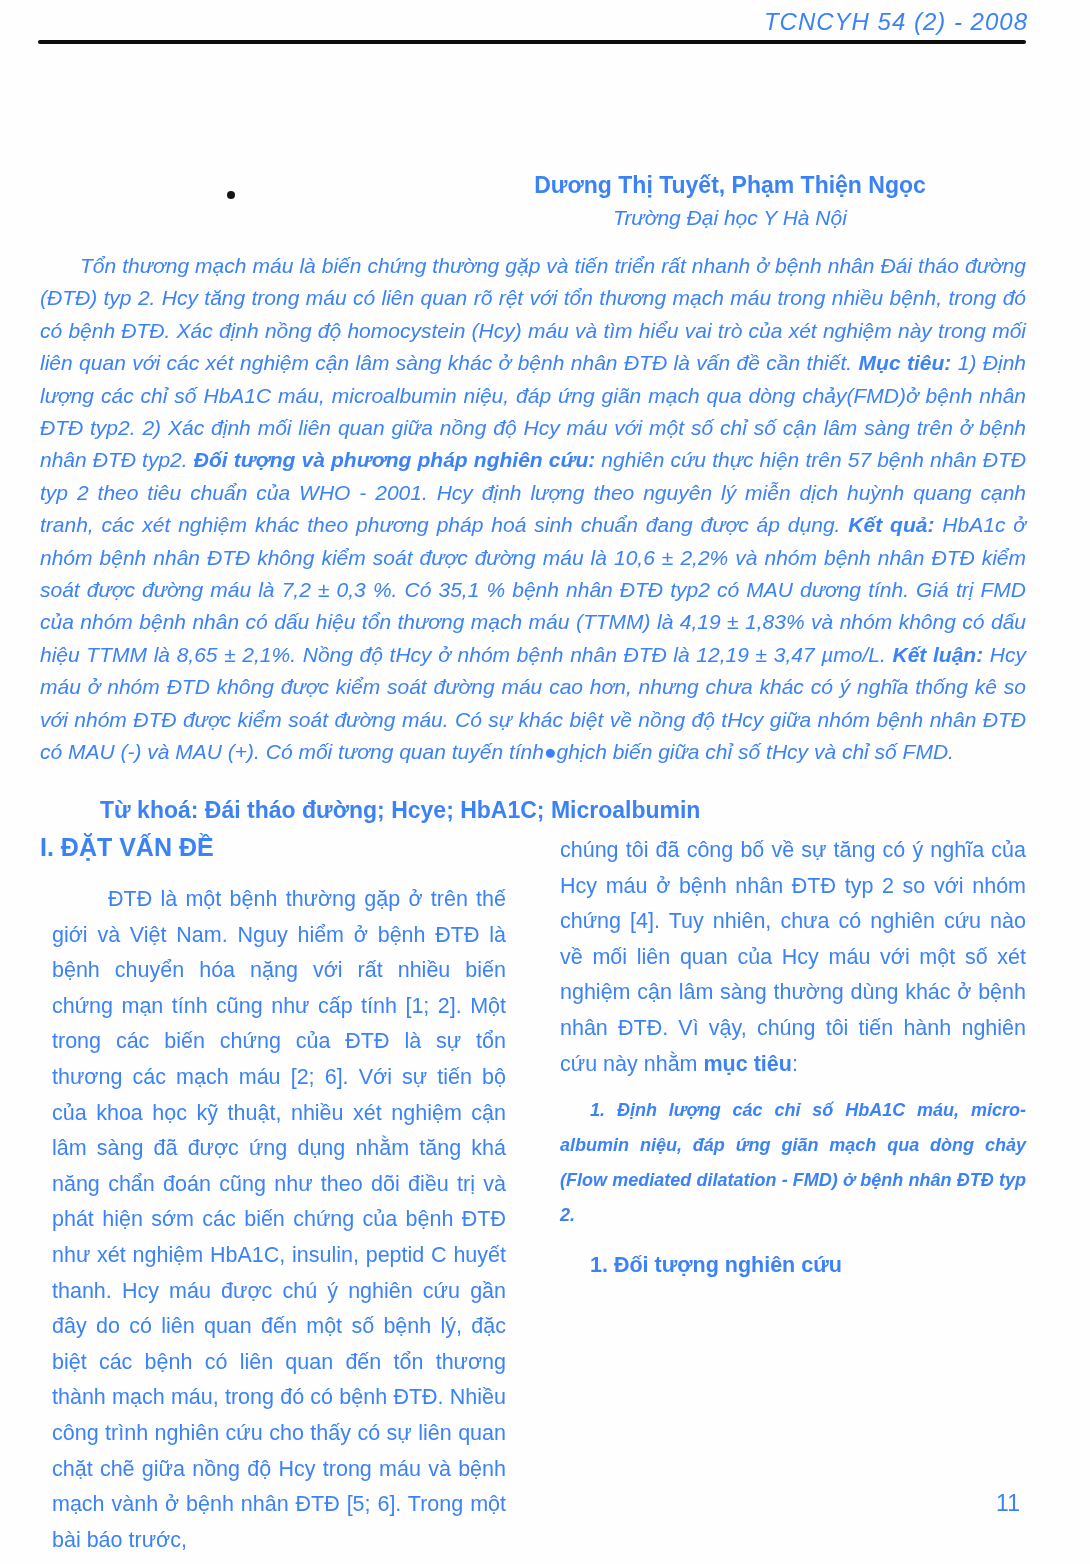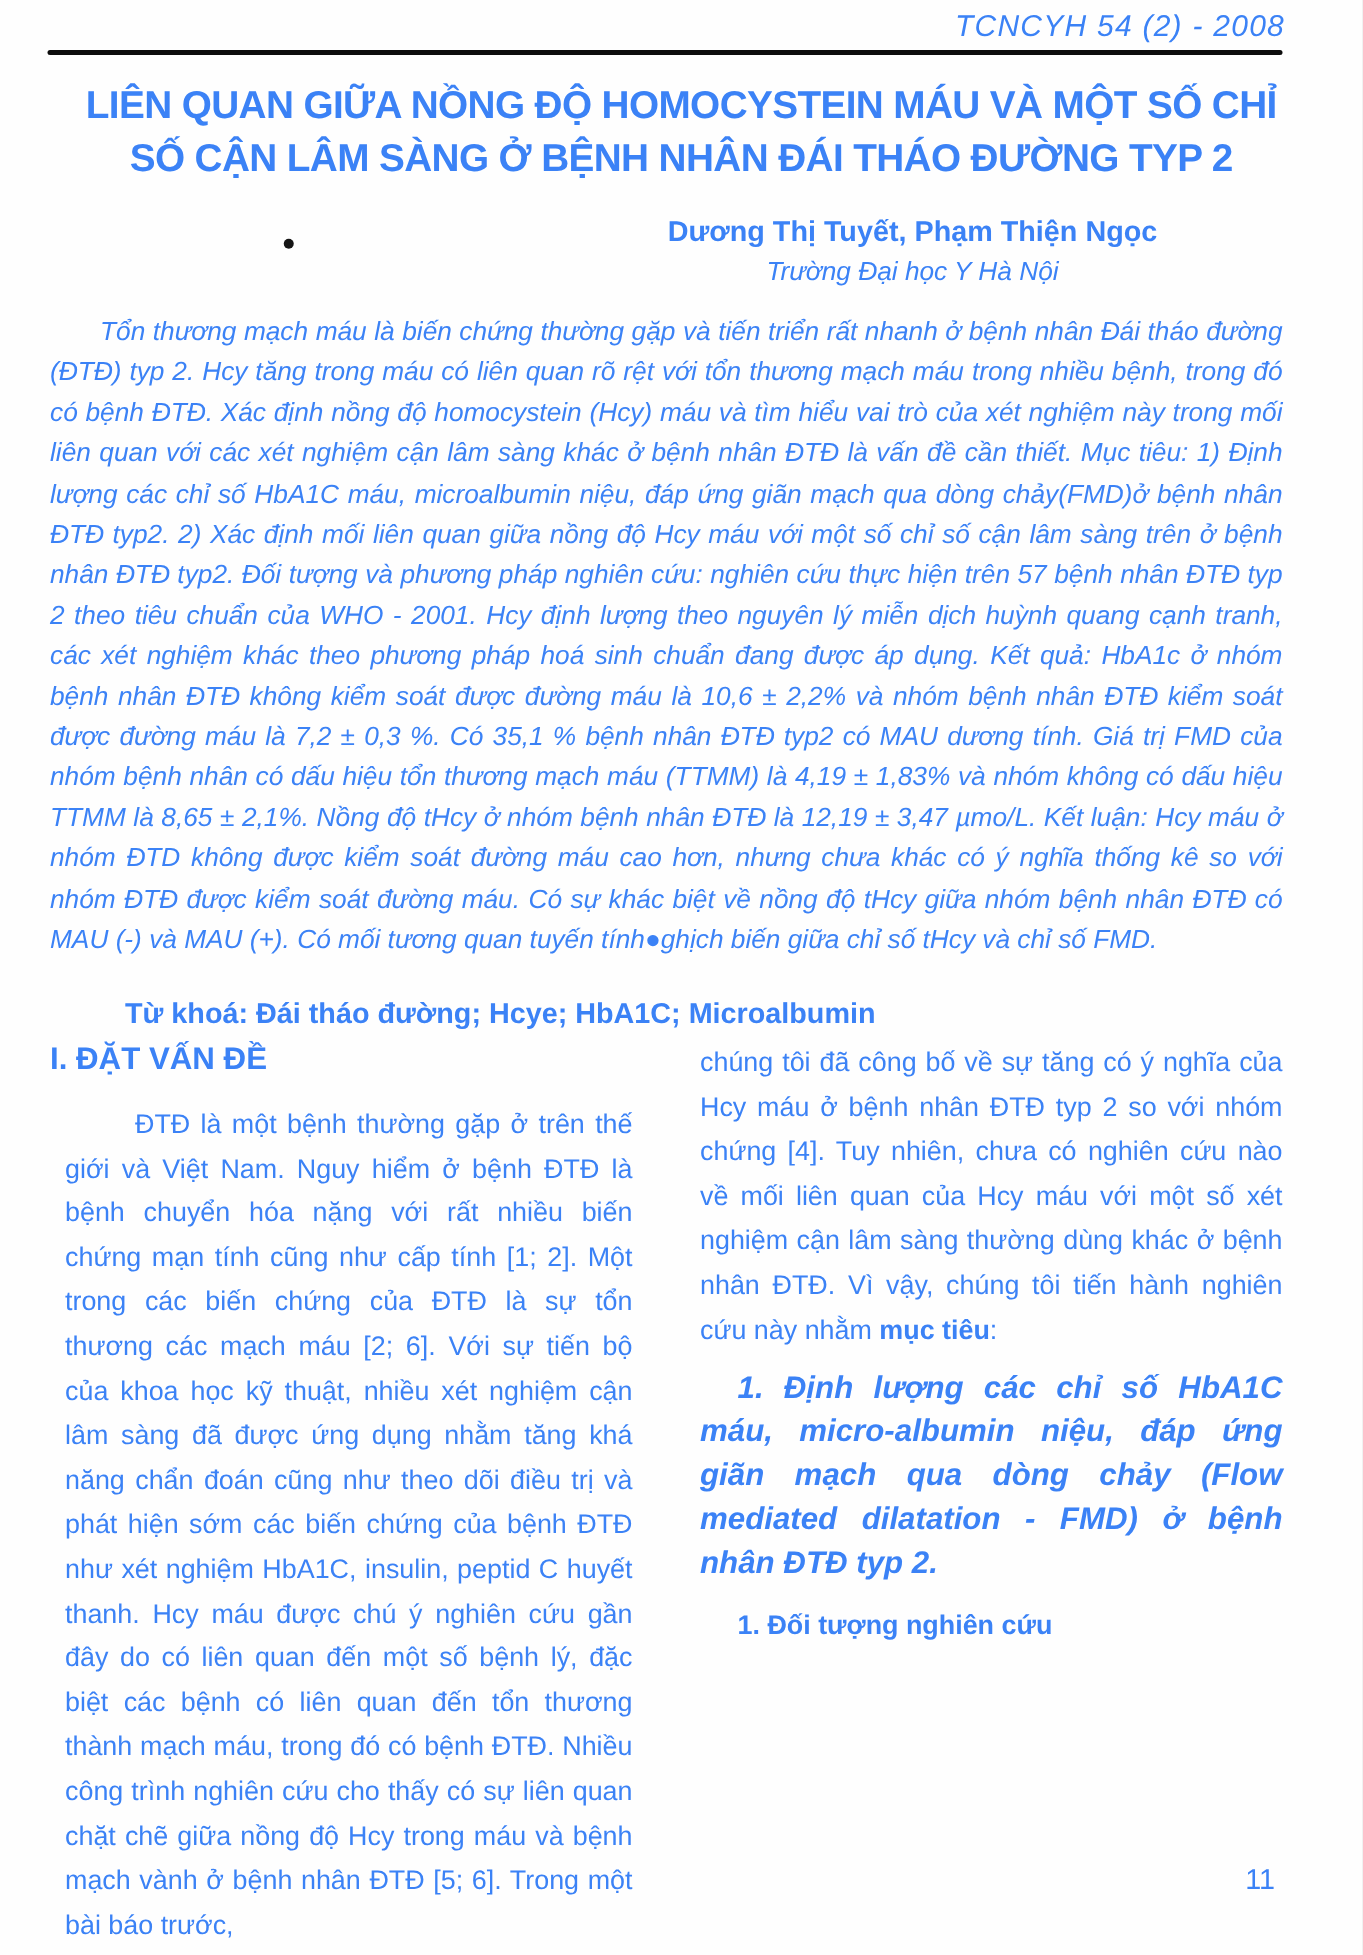--- a/index.html
+++ b/index.html
@@ -30,55 +30,54 @@
     background:#151515; border-radius:50%;
   }
   .byline { position:absolute; top:172px; left:390px; width:680px; text-align:center; }
   .authors { font-weight:bold; font-size:23px; }
   .affiliation { font-style:italic; font-size:21px; margin-top:7px; }
   .abstract {
     position:absolute; top:250px; left:40px; width:986px; margin:0;
     font-style:italic; font-size:21px; line-height:32.4px;
     text-align:justify; text-indent:40px;
   }
-  .abstract b { font-weight:normal; }
+  .abstract b { font-weight:bold; }
   .keywords {
     position:absolute; top:781px; left:84px; margin:16px;
     font-size:23px; font-weight:bold;
   }
   .columns {
     position:absolute; top:833px; left:40px; width:986px;
     display:flex; gap:54px;
   }
   .col { width:470px; }
   .sec-heading { font-size:25px; font-weight:bold; margin:0 0 20px 0; }
   .body-par {
     font-size:21.5px; line-height:35.6px; text-align:justify; margin:0;
   }
   .indent { text-indent:56px;margin-left:12px; }
   .objective {
-    font-size:25px; line-height:35px; font-weight:bold; font-style:italic;
+    font-size:18px; line-height:35px; font-weight:bold; font-style:italic;
     text-align:justify; text-indent:30px; margin:11px 0 0 0;
   }
   .h2-wide {
     font-size:25px; font-weight:bold; line-height:41px; margin:16px 0 0 0;
   }
   .h2-wide .l1 { word-spacing:9px; }
   .sub { font-size:21.5px; font-weight:bold; text-indent:30px; margin:20px 0 0 0; }
   .pageno { position:absolute; right:70px; top:1490px; font-size:23px; }
 </style>
 </head>
 <body>
 
 <div class="page">
 
   <div class="running-head">TCNCYH  54 (2) - 2008</div>
   <div class="rule"></div>
 
-  <h1 class="title"><span>LIÊN QUAN GIỮA NỒNG ĐỘ HOMOCYSTEIN MÁU VÀ MỘT SỐ CHỈ</span><br><span>SỐ CẬN LÂM SÀNG Ở BỆNH NHÂN ĐÁI THÁO ĐƯỜNG TYP 2</span></h1>
 
   <div class="ink-dot"></div>
 
   <div class="byline">
     <div class="authors">Dương Thị Tuyết, Phạm Thiện Ngọc</div>
     <div class="affiliation">Trường Đại học Y Hà Nội</div>
   </div>
 
   <p class="abstract"><span>Tổn thương mạch máu là biến chứng thường gặp và tiến triển rất nhanh ở bệnh nhân Đái tháo đường (ĐTĐ) typ 2. Hcy tăng trong máu có liên quan rõ rệt với tổn thương mạch máu trong nhiều bệnh, trong đó có bệnh ĐTĐ. Xác định nồng độ homocystein (Hcy) máu và tìm hiểu vai trò của xét nghiệm này trong mối liên quan với các xét nghiệm cận lâm sàng khác ở bệnh nhân ĐTĐ là vấn đề cần thiết. </span><b>Mục tiêu:</b><span> 1) Định lượng các chỉ số HbA1C máu, microalbumin niệu, đáp ứng giãn mạch qua dòng chảy(FMD)ở bệnh nhân ĐTĐ typ2. 2) Xác định mối liên quan giữa nồng độ Hcy máu với một số chỉ số cận lâm sàng trên ở bệnh nhân ĐTĐ typ2. </span><b>Đối tượng và phương pháp nghiên cứu:</b><span> nghiên cứu thực hiện trên 57 bệnh nhân ĐTĐ typ 2 theo tiêu chuẩn của WHO - 2001. Hcy định lượng theo nguyên lý miễn dịch huỳnh quang cạnh tranh, các xét nghiệm khác theo phương pháp hoá sinh chuẩn đang được áp dụng. </span><b>Kết quả:</b><span> HbA1c ở nhóm bệnh nhân ĐTĐ không kiểm soát được đường máu là 10,6 ± 2,2% và nhóm bệnh nhân ĐTĐ kiểm soát được đường máu là 7,2 ± 0,3 %. Có 35,1 % bệnh nhân ĐTĐ typ2 có MAU dương tính. Giá trị FMD của nhóm bệnh nhân có dấu hiệu tổn thương mạch máu (TTMM) là 4,19 ± 1,83% và nhóm không có dấu hiệu TTMM là 8,65 ± 2,1%. Nồng độ tHcy ở nhóm bệnh nhân ĐTĐ là 12,19 ± 3,47 µmo/L. </span><b>Kết luận:</b><span> Hcy máu ở nhóm ĐTD không được kiểm soát đường máu cao hơn, nhưng chưa khác có ý nghĩa thống kê so với nhóm ĐTĐ được kiểm soát đường máu. Có sự khác biệt về nồng độ tHcy giữa nhóm bệnh nhân ĐTĐ có MAU (-) và MAU (+). Có mối tương quan tuyến tính●ghịch biến giữa chỉ số tHcy và chỉ số FMD.</span></p>
 

